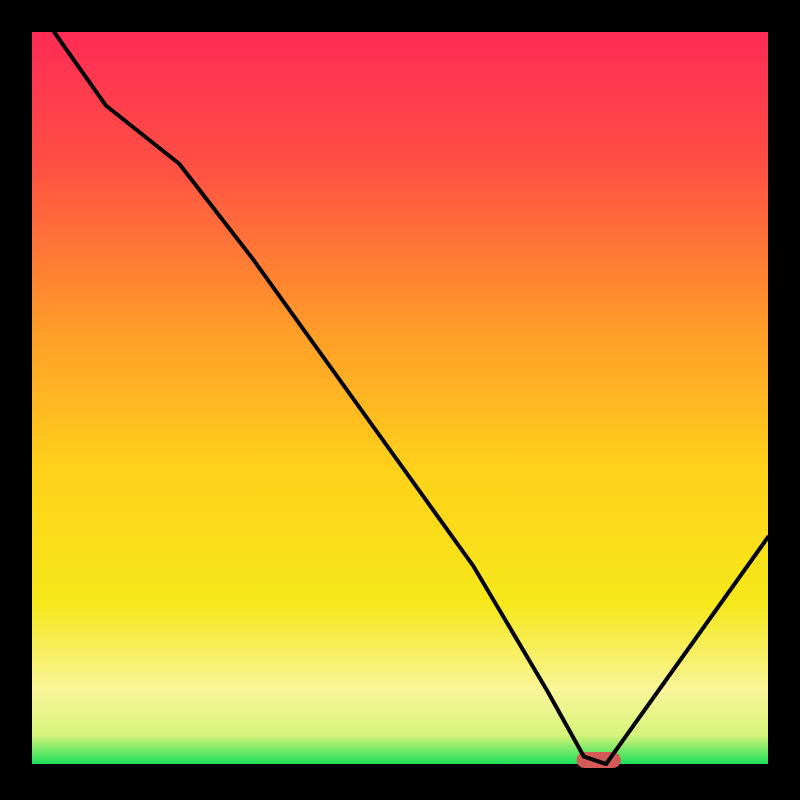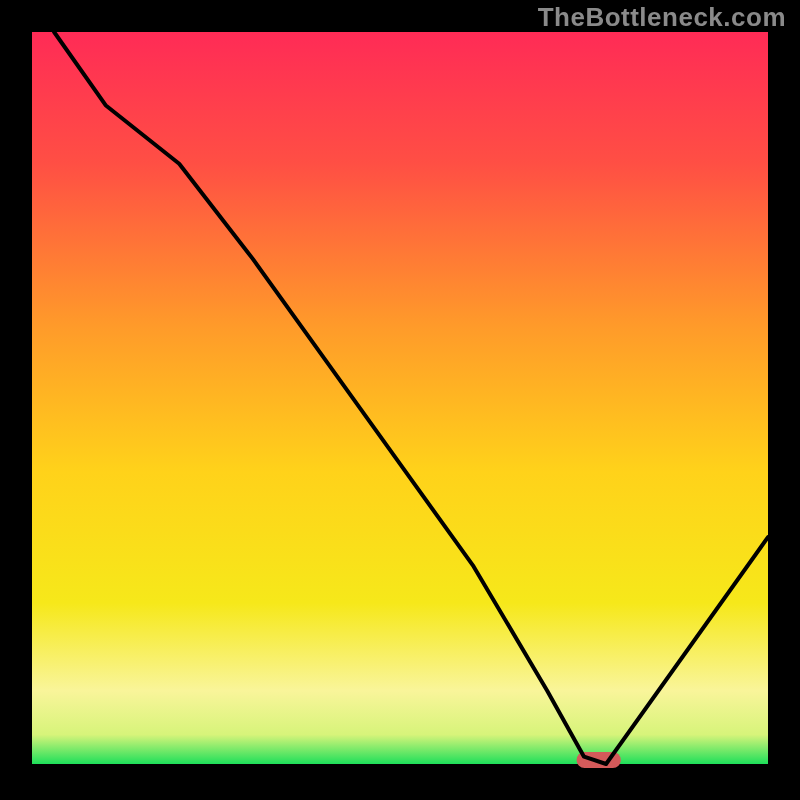--- a/index.html
+++ b/index.html
@@ -60,14 +60,13 @@
     <rect x="0" y="0" width="800" height="32" fill="#000"></rect>
     <rect x="0" y="0" width="32" height="800" fill="#000"></rect>
     <rect x="768" y="0" width="32" height="800" fill="#000"></rect>
     <rect x="0" y="764" width="800" height="36" fill="#000"></rect>
 
     <rect rx="8" ry="8" height="16" fill="#d45a5a" stroke="none" x="576.6" width="44.2" y="752.0"></rect>
 
     <path fill="none" stroke="#000" stroke-width="4" stroke-linejoin="round" stroke-linecap="round" d="M54.1 32.0 L105.6 105.2 L179.2 163.8 L252.8 258.9 L326.4 361.4 L400.0 463.9 L473.6 566.4 L547.2 690.8 L584.0 756.7 L606.1 764.0 L768.0 537.1"></path>
   </svg>
 
-  <div class="watermark">TheBottleneck.com</div>
 </div>
 
 </body></html>

